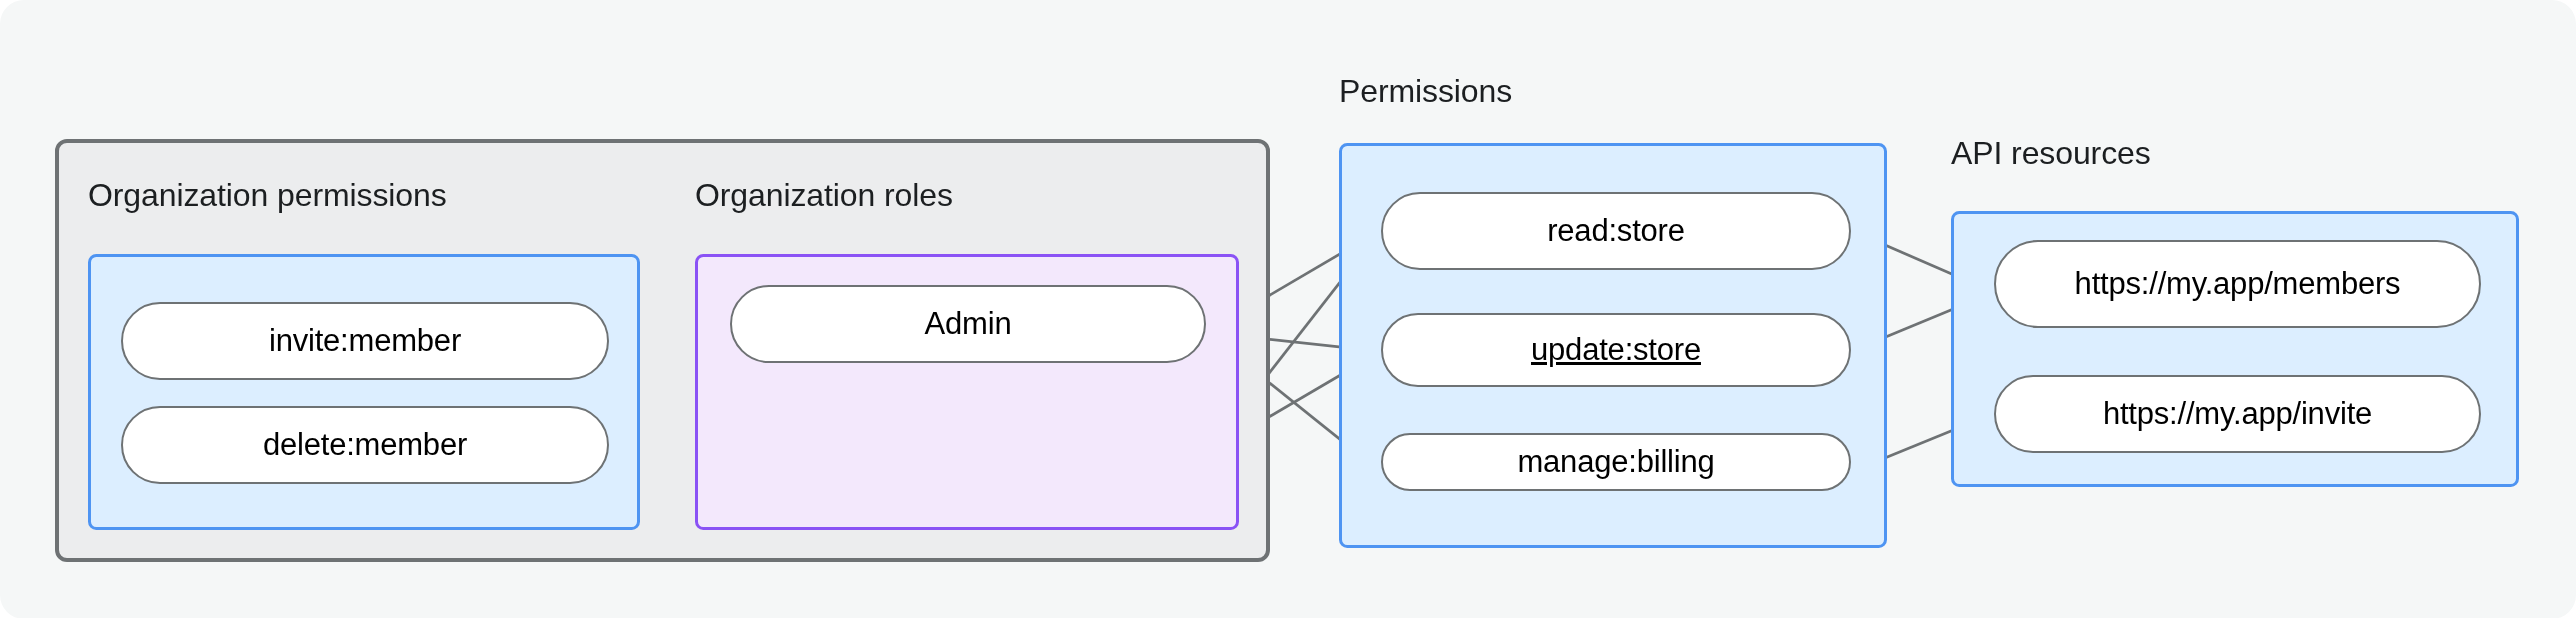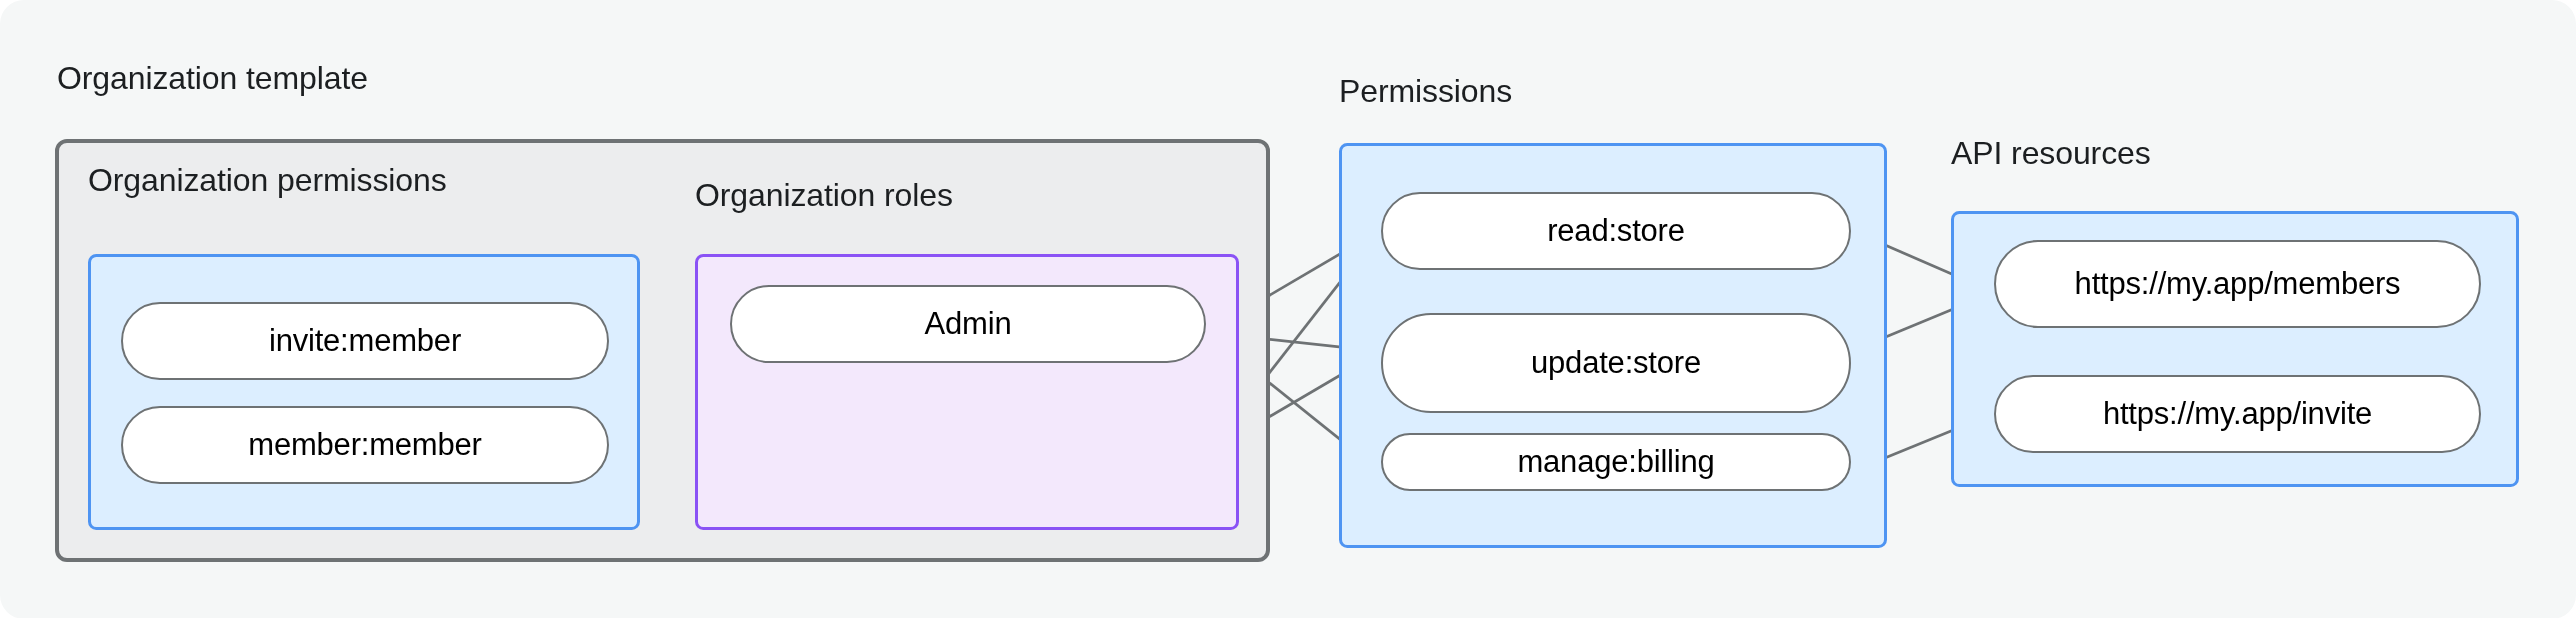--- a/index.html
+++ b/index.html
@@ -105,43 +105,42 @@
 
     <circle cx="668" cy="364" r="9"></circle>
     <circle cx="668" cy="497" r="9"></circle>
     <circle cx="1513" cy="252" r="9"></circle>
     <circle cx="1513" cy="385" r="9"></circle>
     <circle cx="1513" cy="517" r="9"></circle>
     <circle cx="2185" cy="320" r="9"></circle>
     <circle cx="2185" cy="453" r="9"></circle>
   </svg>
 
-  <div class="group-label" style="left:57px; top:62px;">Organization template</div>
 
   <div class="box box-outer" style="left:55px; top:139px; width:1215px; height:423px;"></div>
 
-  <div class="sub-label" style="left:88px; top:164px;">Organization permissions</div>
+  <div class="sub-label" style="left:88px; top:179px;">Organization permissions</div>
 
   <div class="box box-blue" style="left:88px; top:254px; width:552px; height:276px;"></div>
 
   <div class="sub-label" style="left:695px; top:179px;">Organization roles</div>
 
   <div class="box box-purple" style="left:695px; top:254px; width:544px; height:276px;"></div>
 
   <div class="pill" style="left:121px; top:302px; width:488px; height:78px;">invite:member</div>
-  <div class="pill" style="left:121px; top:406px; width:488px; height:78px;">member:member</div>
+  <div class="pill" style="left:121px; top:406px; width:488px; height:78px;">delete:member</div>
 
   <div class="pill" style="left:730px; top:285px; width:476px; height:78px;">Admin</div>
 
   <div class="group-label" style="left:1339px; top:75px;">Permissions</div>
 
   <div class="box box-blue" style="left:1339px; top:143px; width:548px; height:405px;"></div>
 
   <div class="pill" style="left:1381px; top:192px; width:470px; height:78px;">read:store</div>
-  <div class="pill" style="left:1381px; top:313px; width:470px; height:100px;">update:store</div>
+  <div class="pill" style="left:1381px; top:313px; width:470px; height:74px;text-decoration:underline;">update:store</div>
   <div class="pill" style="left:1381px; top:433px; width:470px; height:58px;">manage:billing</div>
 
   <div class="group-label" style="left:1951px; top:137px;">API resources</div>
 
   <div class="box box-blue" style="left:1951px; top:211px; width:568px; height:276px;"></div>
 
   <div class="pill" style="left:1994px; top:240px; width:487px; height:88px;">https://my.app/members</div>
   <div class="pill" style="left:1994px; top:375px; width:487px; height:78px;">https://my.app/invite</div>
 
 </div>

